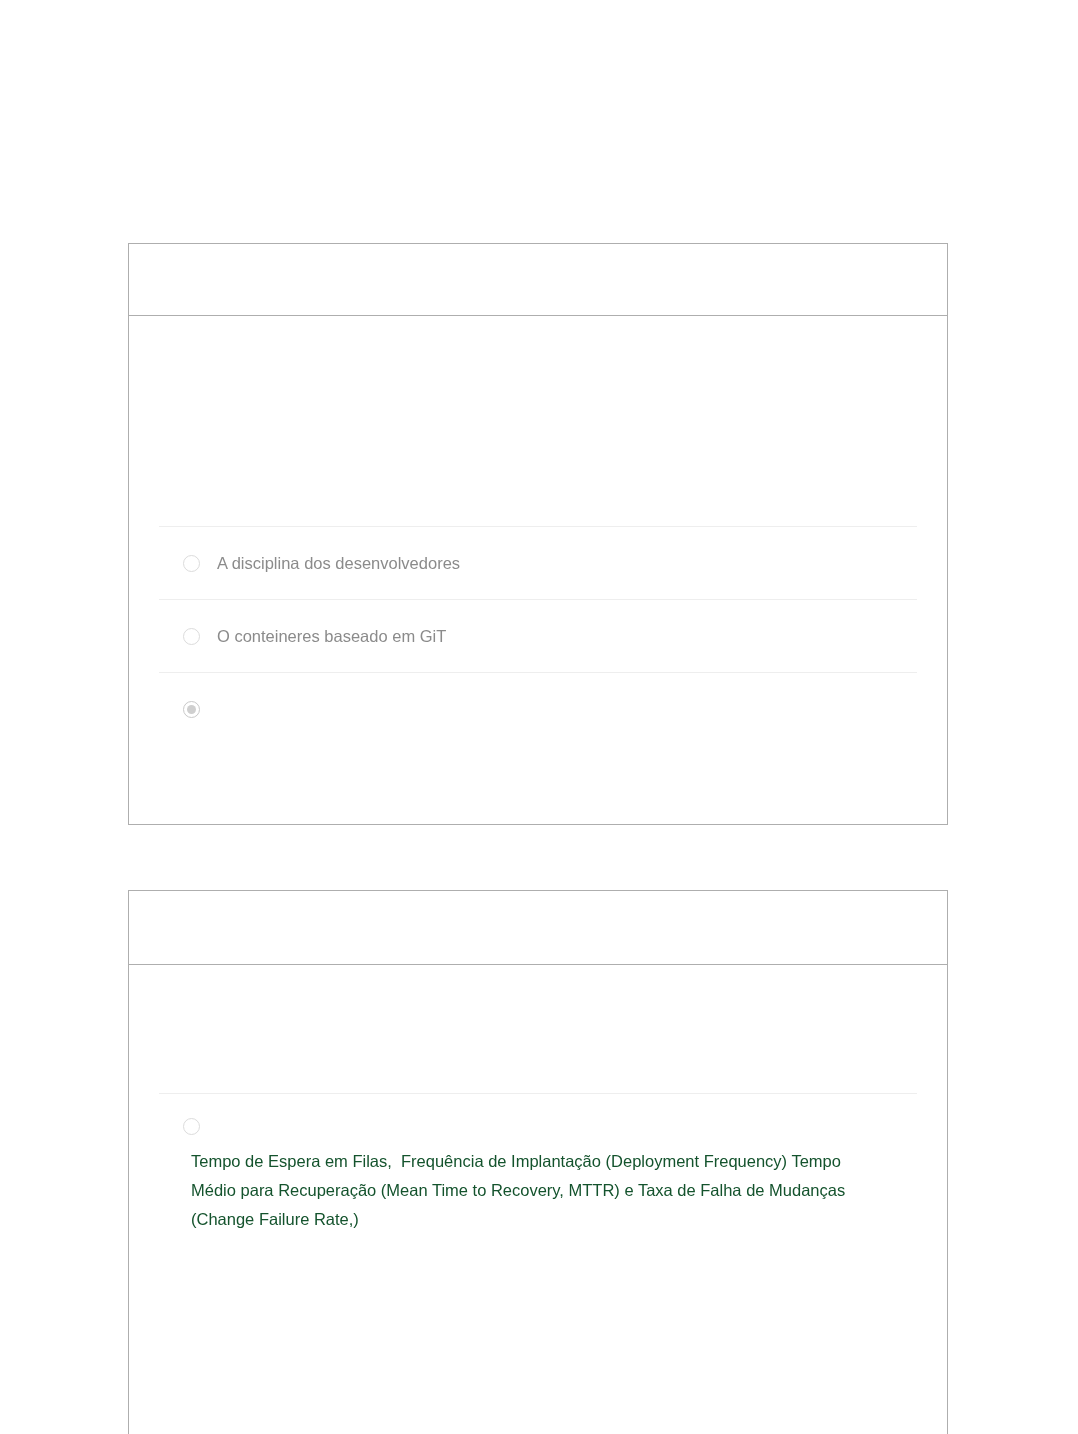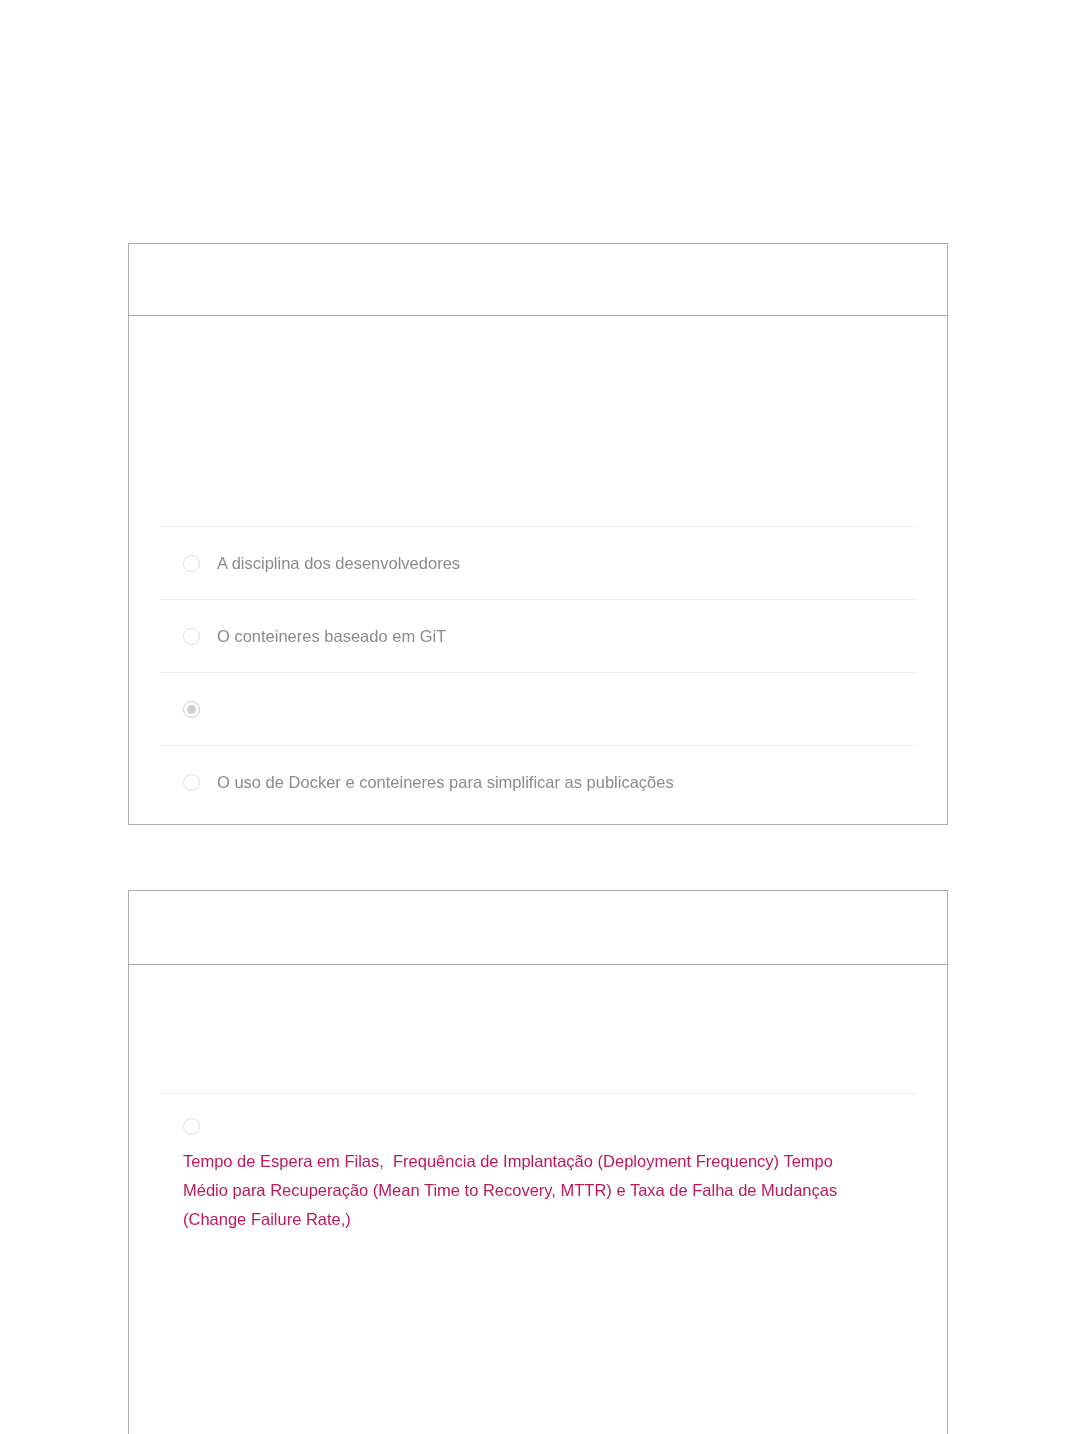--- a/index.html
+++ b/index.html
@@ -144,24 +144,24 @@
     color: #8b8b8b;
     white-space: pre-wrap;
   }
 
   .option-block .radio {
     display: block;
     margin-bottom: 12px;
   }
   .option-block .option-label {
     display: block;
-    margin-left: 0;
+    margin-left: 8px;
     font-size: 16.5px;
     line-height: 29px;
-    color: #be185d;
+    color: #14532d;
     max-width: 680px;
   }
 </style>
 </head>
 <body>
 
 <div class="page">
 
   <div class="qcard qcard-1">
 
@@ -189,26 +189,20 @@
           </div>
         </li>
 
         <li class="option">
           <div class="option-row">
             <span class="radio checked"></span>
             <span class="option-label"></span>
           </div>
         </li>
 
-        <li class="option">
-          <div class="option-row">
-            <span class="radio"></span>
-            <span class="option-label">O uso de Docker e conteineres para simplificar as publicações</span>
-          </div>
-        </li>
 
       </ul>
     </div>
   </div>
 
   <div class="qcard qcard-2">
 
     <div class="qcard-header">
       <span class="qcard-header-text"></span>
     </div>

